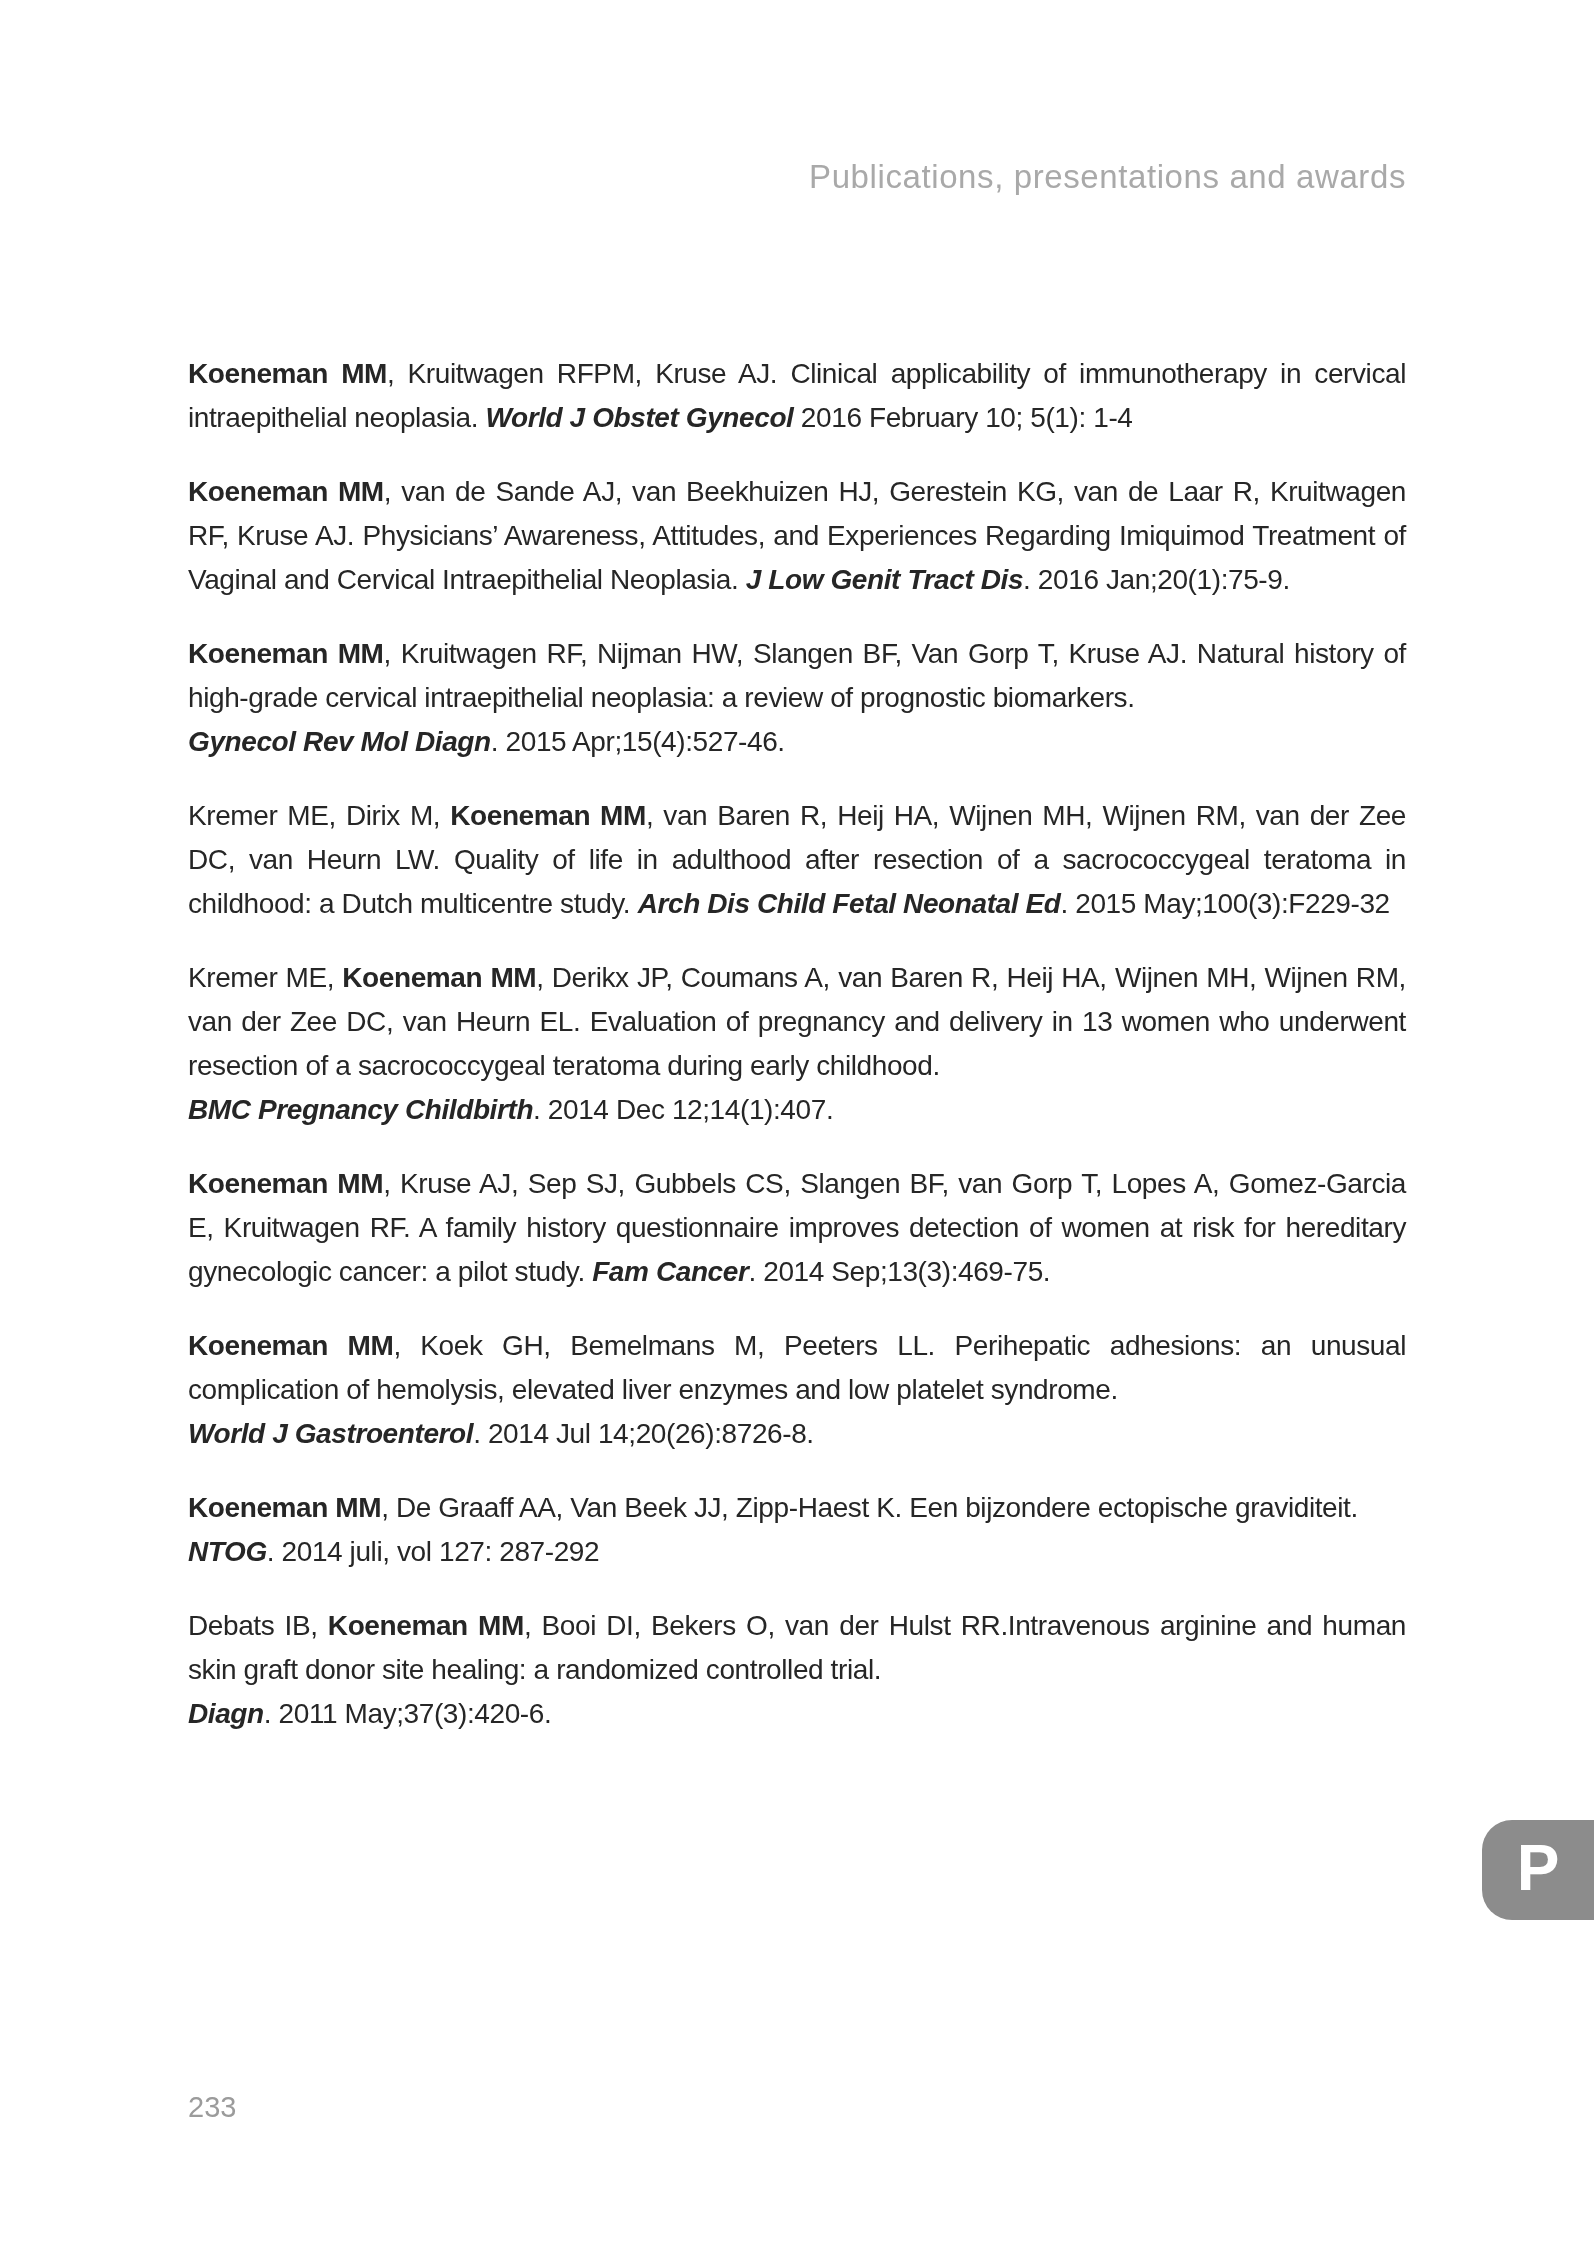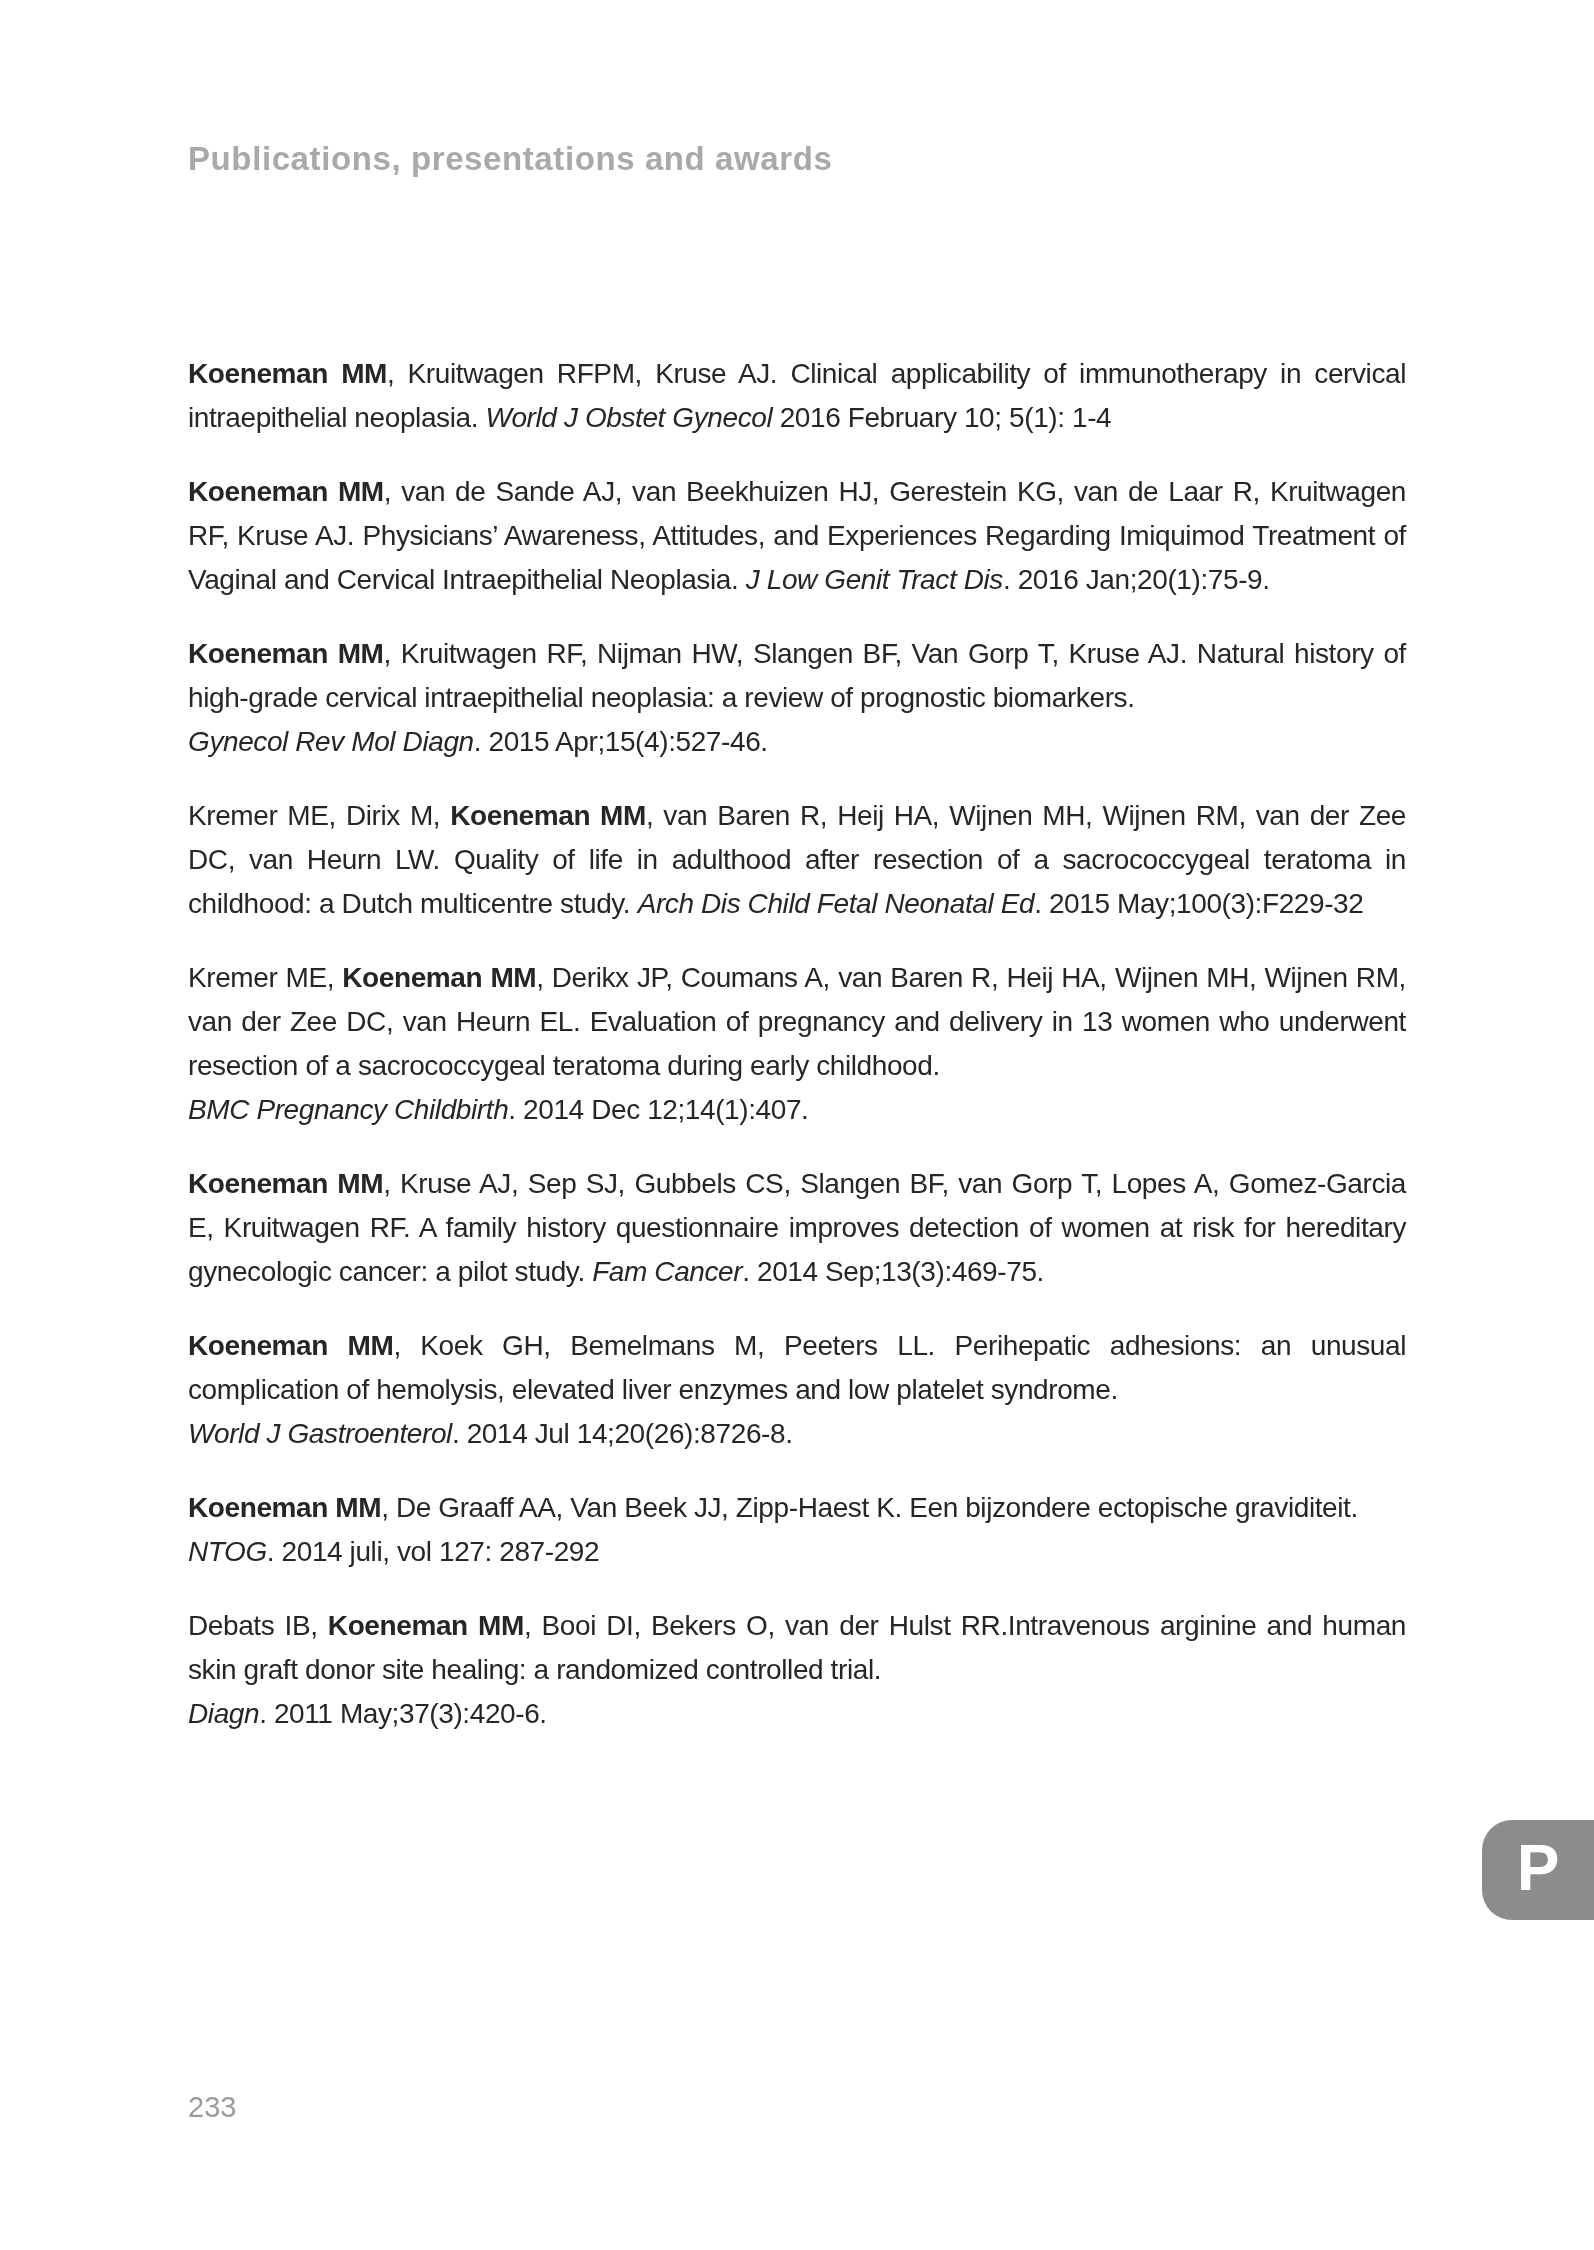--- a/index.html
+++ b/index.html
@@ -8,27 +8,27 @@
     height: 2250px;
     background: #ffffff;
     position: relative;
     overflow: hidden;
     font-family: "Liberation Sans", sans-serif;
   }
   .page { position: absolute; inset: 0; }
 
   .running-header {
     position: absolute;
-    top: 140px;
+    top: 158px;
     left: 188px;
     width: 1218px;
-    text-align: left;
+    text-align: right;
     font-size: 33px;
     line-height: 38px;
-    font-weight: 700;
+    font-weight: 400;
     letter-spacing: 0.6px;
     color: #a9a9a9;
   }
 
   .content {
     position: absolute;
     top: 352px;
     left: 188px;
     width: 1218px;
   }
@@ -36,21 +36,21 @@
   .pub {
     margin: 0 0 30px 0;
     font-size: 28px;
     line-height: 44px;
     letter-spacing: -0.4px;
     color: #262626;
     text-align: justify;
     text-align-last: left;
   }
   .pub b { font-weight: 700; }
-  .pub i { font-style: italic; }
+  .pub i { font-style: italic; font-weight: bold; }
 
   .side-tab {
     position: absolute;
     top: 1820px;
     right: 0;
     width: 112px;
     height: 100px;
     border-radius: 30px 0 0 30px;
     background: #8c8c8c;
     display: flex;

